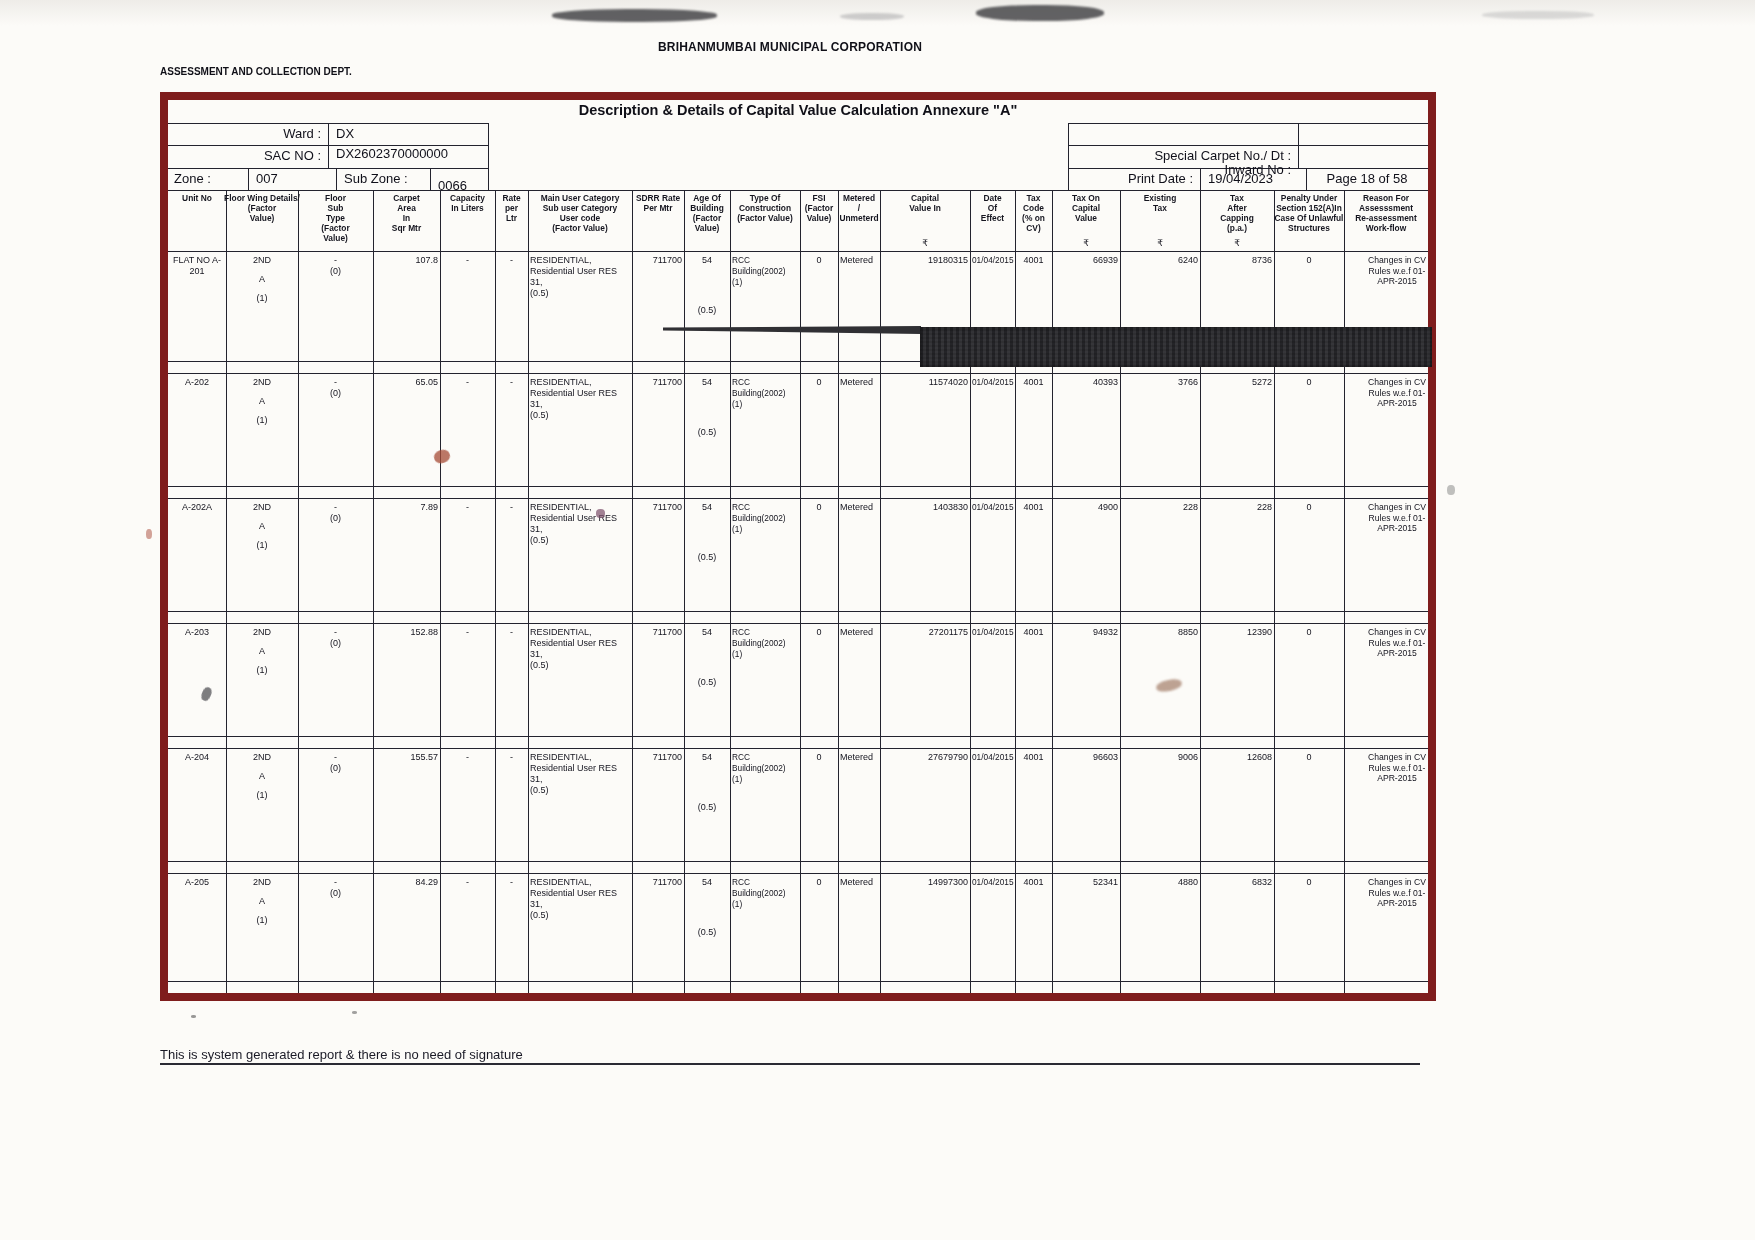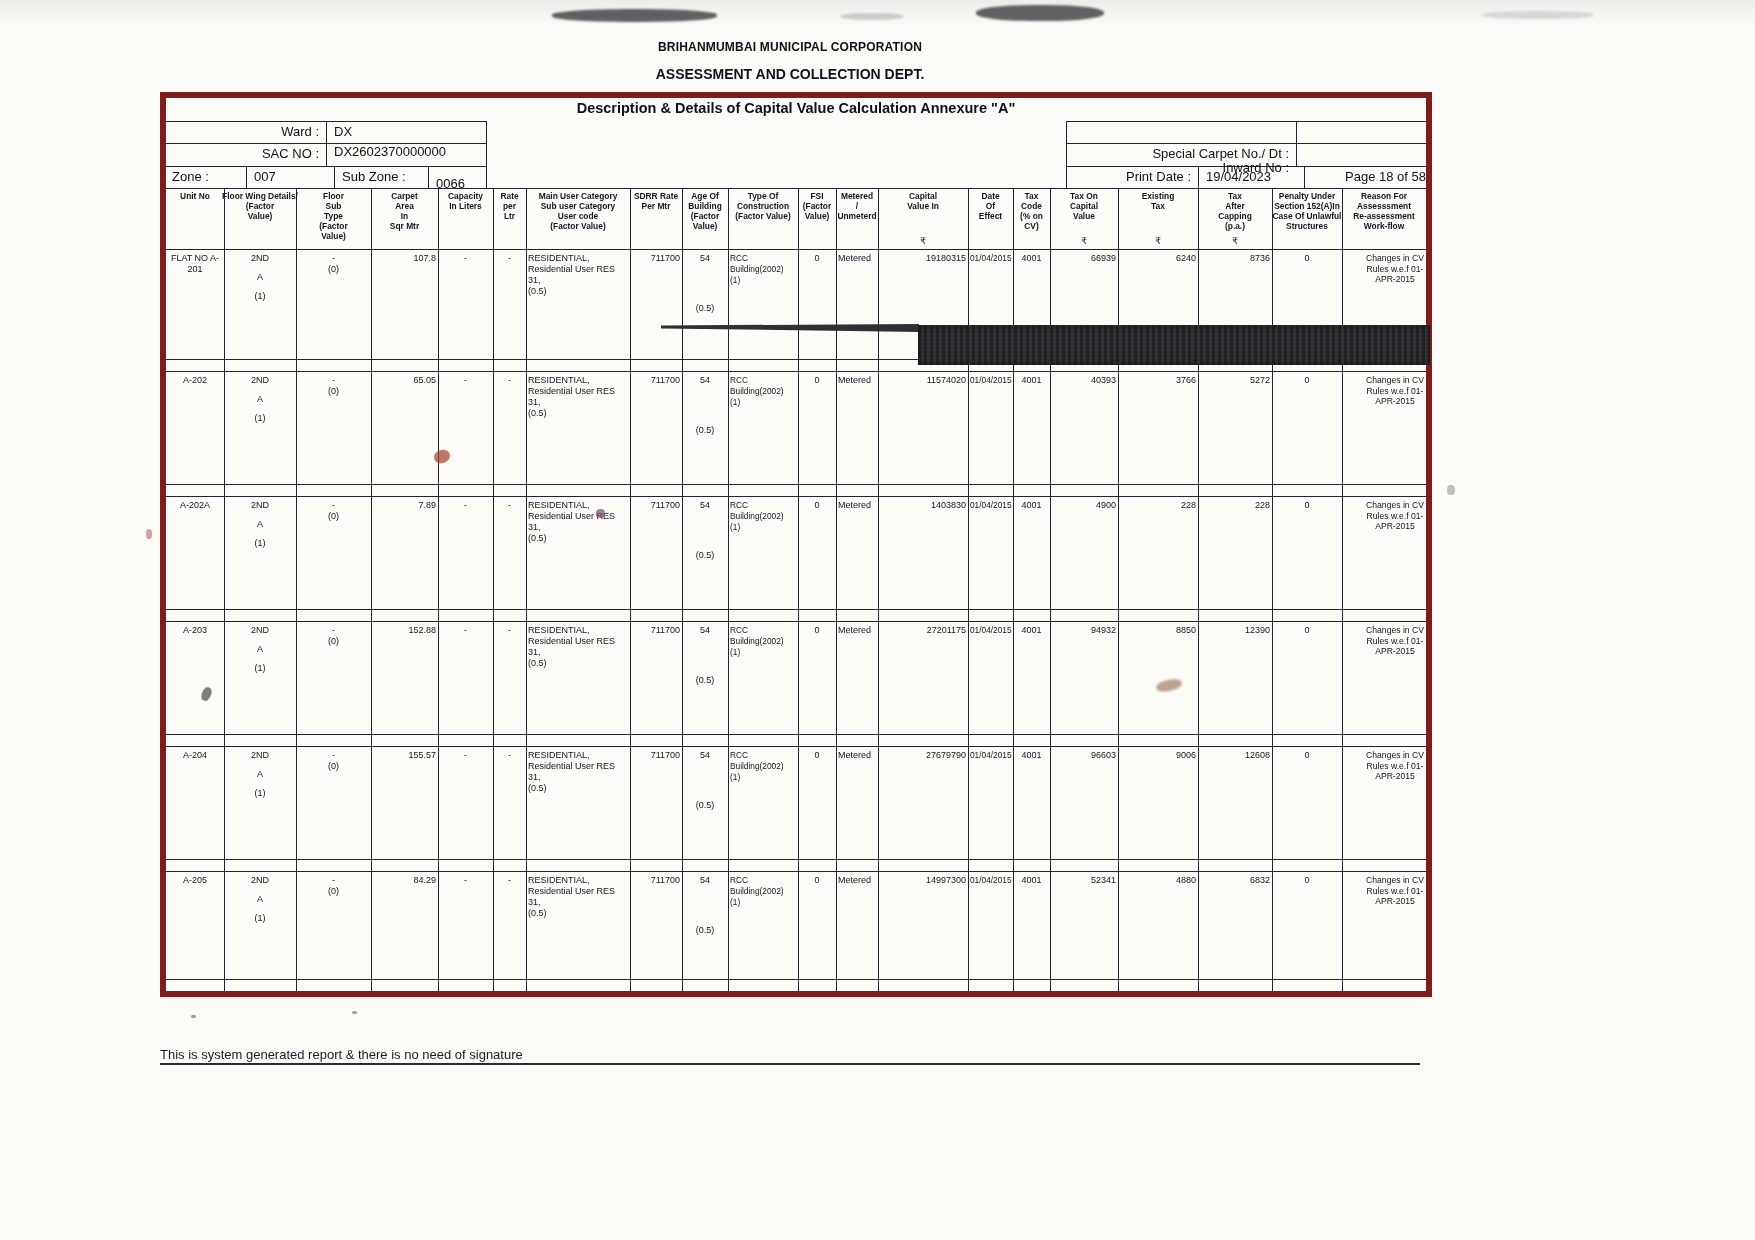--- a/index.html
+++ b/index.html
@@ -5,39 +5,39 @@
   html,body{margin:0;padding:0;background:#f5f4f1;}
   body{width:1755px;height:1240px;position:relative;overflow:hidden;
        font-family:"Liberation Sans",sans-serif;color:#15151f;}
   .sheet{position:absolute;inset:0;background:#fcfbf8;}
   .sheet::before{content:"";position:absolute;left:0;top:0;width:100%;height:26px;
        background:linear-gradient(#dddad5,rgba(255,255,255,0));opacity:.45;}
 
   
   .org-title{position:absolute;left:160px;top:40px;width:1260px;text-align:center;
        font-size:12px;font-weight:bold;letter-spacing:.2px;color:#101018;}
-  .dept-title{position:absolute;left:160px;top:66px;width:1260px;text-align:center;
-       font-size:14px;font-weight:bold;color:#101018;}
+  .dept-title{position:absolute;left:160px;top:66px;width:1260px;text-align:left;
+       font-size:10px;font-weight:bold;color:#101018;}
 
   
   .frame{position:absolute;left:160px;top:92px;width:1260px;height:893px;
-       border:6px solid #7f1d1d;box-sizing:content-box;}
+       border:8px solid #7f1d1d;box-sizing:content-box;}
   .doc-title{position:absolute;left:0;top:2px;width:1260px;text-align:center;
        font-size:14.5px;font-weight:bold;color:#101018;}
 
   .hl,.vl{position:absolute;background:#23232e;}
   .hl{height:1.4px;}
   .vl{width:1.4px;}
 
   
   .icell{position:absolute;height:22px;line-height:22px;font-size:13px;white-space:nowrap;
        box-sizing:border-box;color:#10101a;}
   .ir{text-align:right;padding-right:5px;}
   .il{text-align:left;padding-left:6px;}
-  .ic{text-align:right;}
+  .ic{text-align:center;}
 
   
   .hrow{position:absolute;left:0;top:90px;width:1260px;height:61px;}
   .hcell{position:absolute;top:0;height:61px;box-sizing:border-box;display:flex;
        flex-direction:column;align-items:center;padding-top:3px;
        font-size:8.4px;font-weight:bold;line-height:10px;text-align:center;}
   .hcell .hlines div{white-space:nowrap;}
   .rupee{display:none;margin-top:auto;margin-bottom:3px;font-weight:normal;font-size:9px;
        font-family:"DejaVu Sans",sans-serif;}
   .hrow .i13 .rupee,.hrow .i16 .rupee,.hrow .i17 .rupee,.hrow .i18 .rupee{display:block;}

